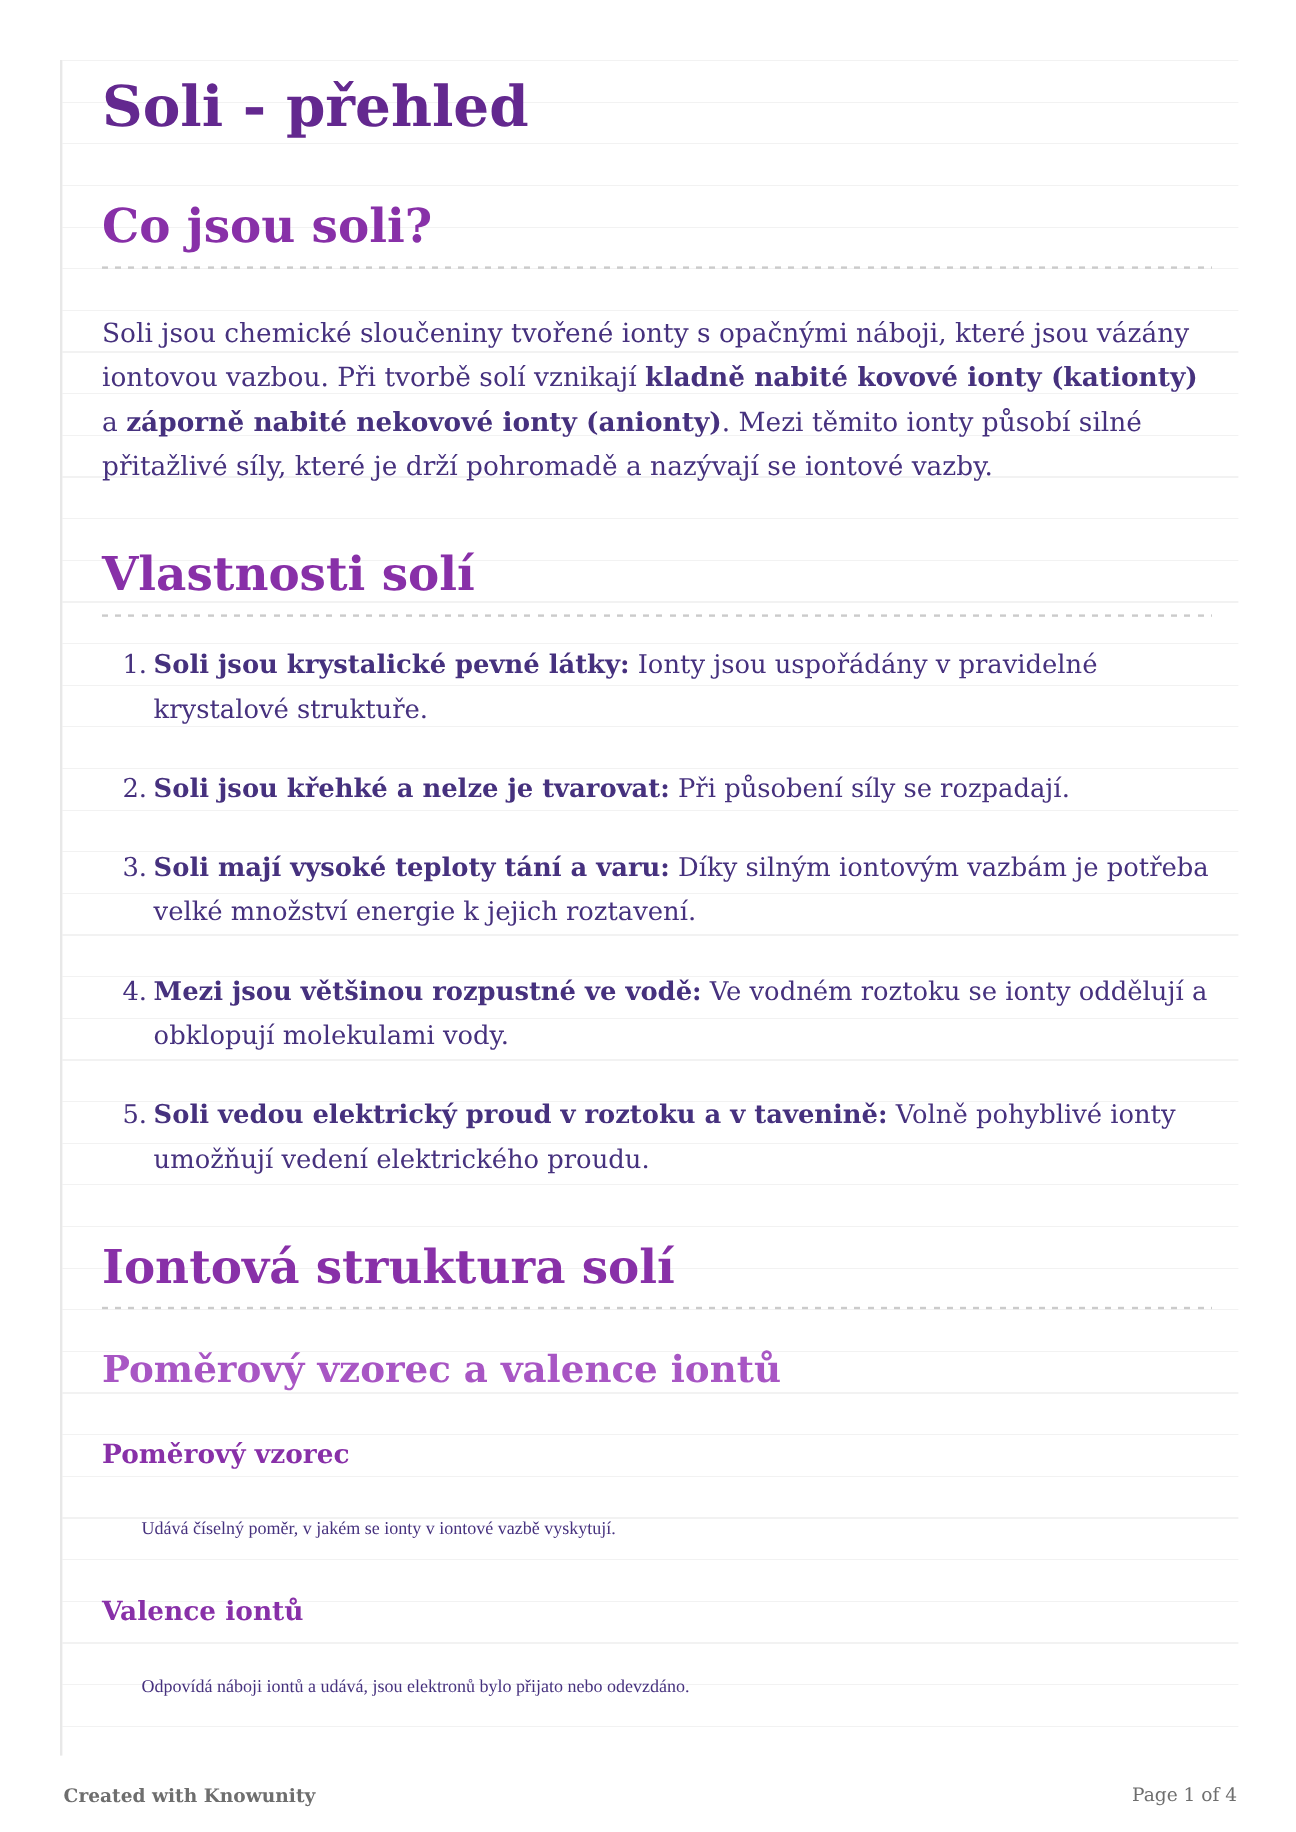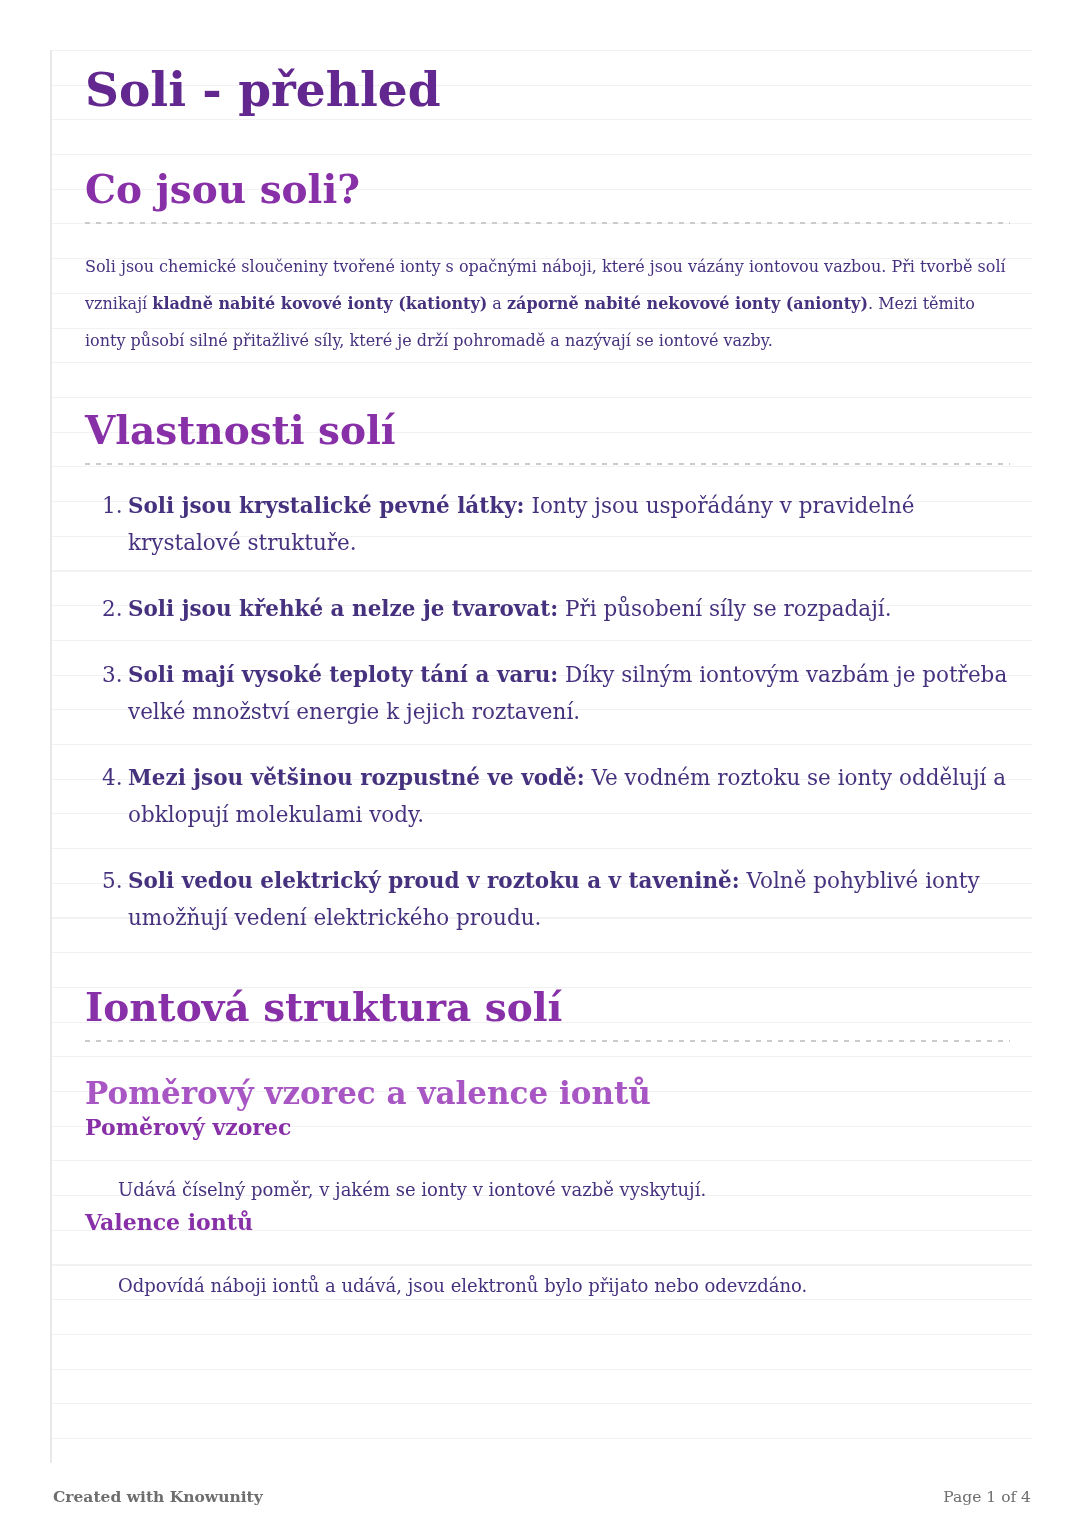--- a/index.html
+++ b/index.html
@@ -17,30 +17,30 @@
       var(--rule) 0px,var(--rule) 1px,transparent 1px,transparent 34.7px);
   }
   .content{position:relative;padding:0 22px 0 33px;color:var(--body);}
   h1{font-size:47px;line-height:1.2;font-weight:700;color:var(--title);padding-top:12px;}
   .subtitle{font-size:21.5px;line-height:1.6;margin-top:50px;}
   .section{margin-top:48px;}
   h2{font-size:39px;line-height:1.2;font-weight:700;color:var(--heading);}
   .dotline{height:2px;margin-top:9px;
     background-image:repeating-linear-gradient(to right,
       var(--dash) 0 5px,transparent 5px 11px);}
-  p.body{font-size:16px;line-height:37px;margin-top:24px;}
+  p.body{font-size:22px;line-height:37px;margin-top:36px;}
   .olist{margin-top:22px;}
   .oitem{position:relative;padding-left:43px;font-size:21.5px;line-height:37px;margin-bottom:29px;}
   .oitem .num{position:absolute;left:17px;top:0;}
   .oitem b, p.body b{font-weight:700;}
   h3{font-size:31px;line-height:1.25;font-weight:700;color:var(--subheading);margin-top:32px;}
-  h4{font-size:22px;line-height:1.3;font-weight:700;color:var(--heading);}
-  p.indent{font-size:18px;line-height:37px;margin-top:30px;margin-left:33px;}
+  h4{font-size:22px;line-height:1.3;font-weight:700;color:var(--heading);margin-top:36px;}
+  p.indent{font-size:15px;line-height:37px;margin-top:30px;margin-left:33px;font-family:Liberation Serif, serif;}
   .footer{position:absolute;left:53px;top:1487px;width:978px;
-    display:flex;justify-content:space-between;align-items:flex-end;
+    display:flex;justify-content:space-between;align-items:flex-start;
     font-size:15.5px;color:var(--footer);}
   .footer .left{font-weight:700;}
 </style>
 </head>
 <body>
 
 <div class="sheet">
   <div class="content">
 
     <h1>Soli - přehled</h1>

